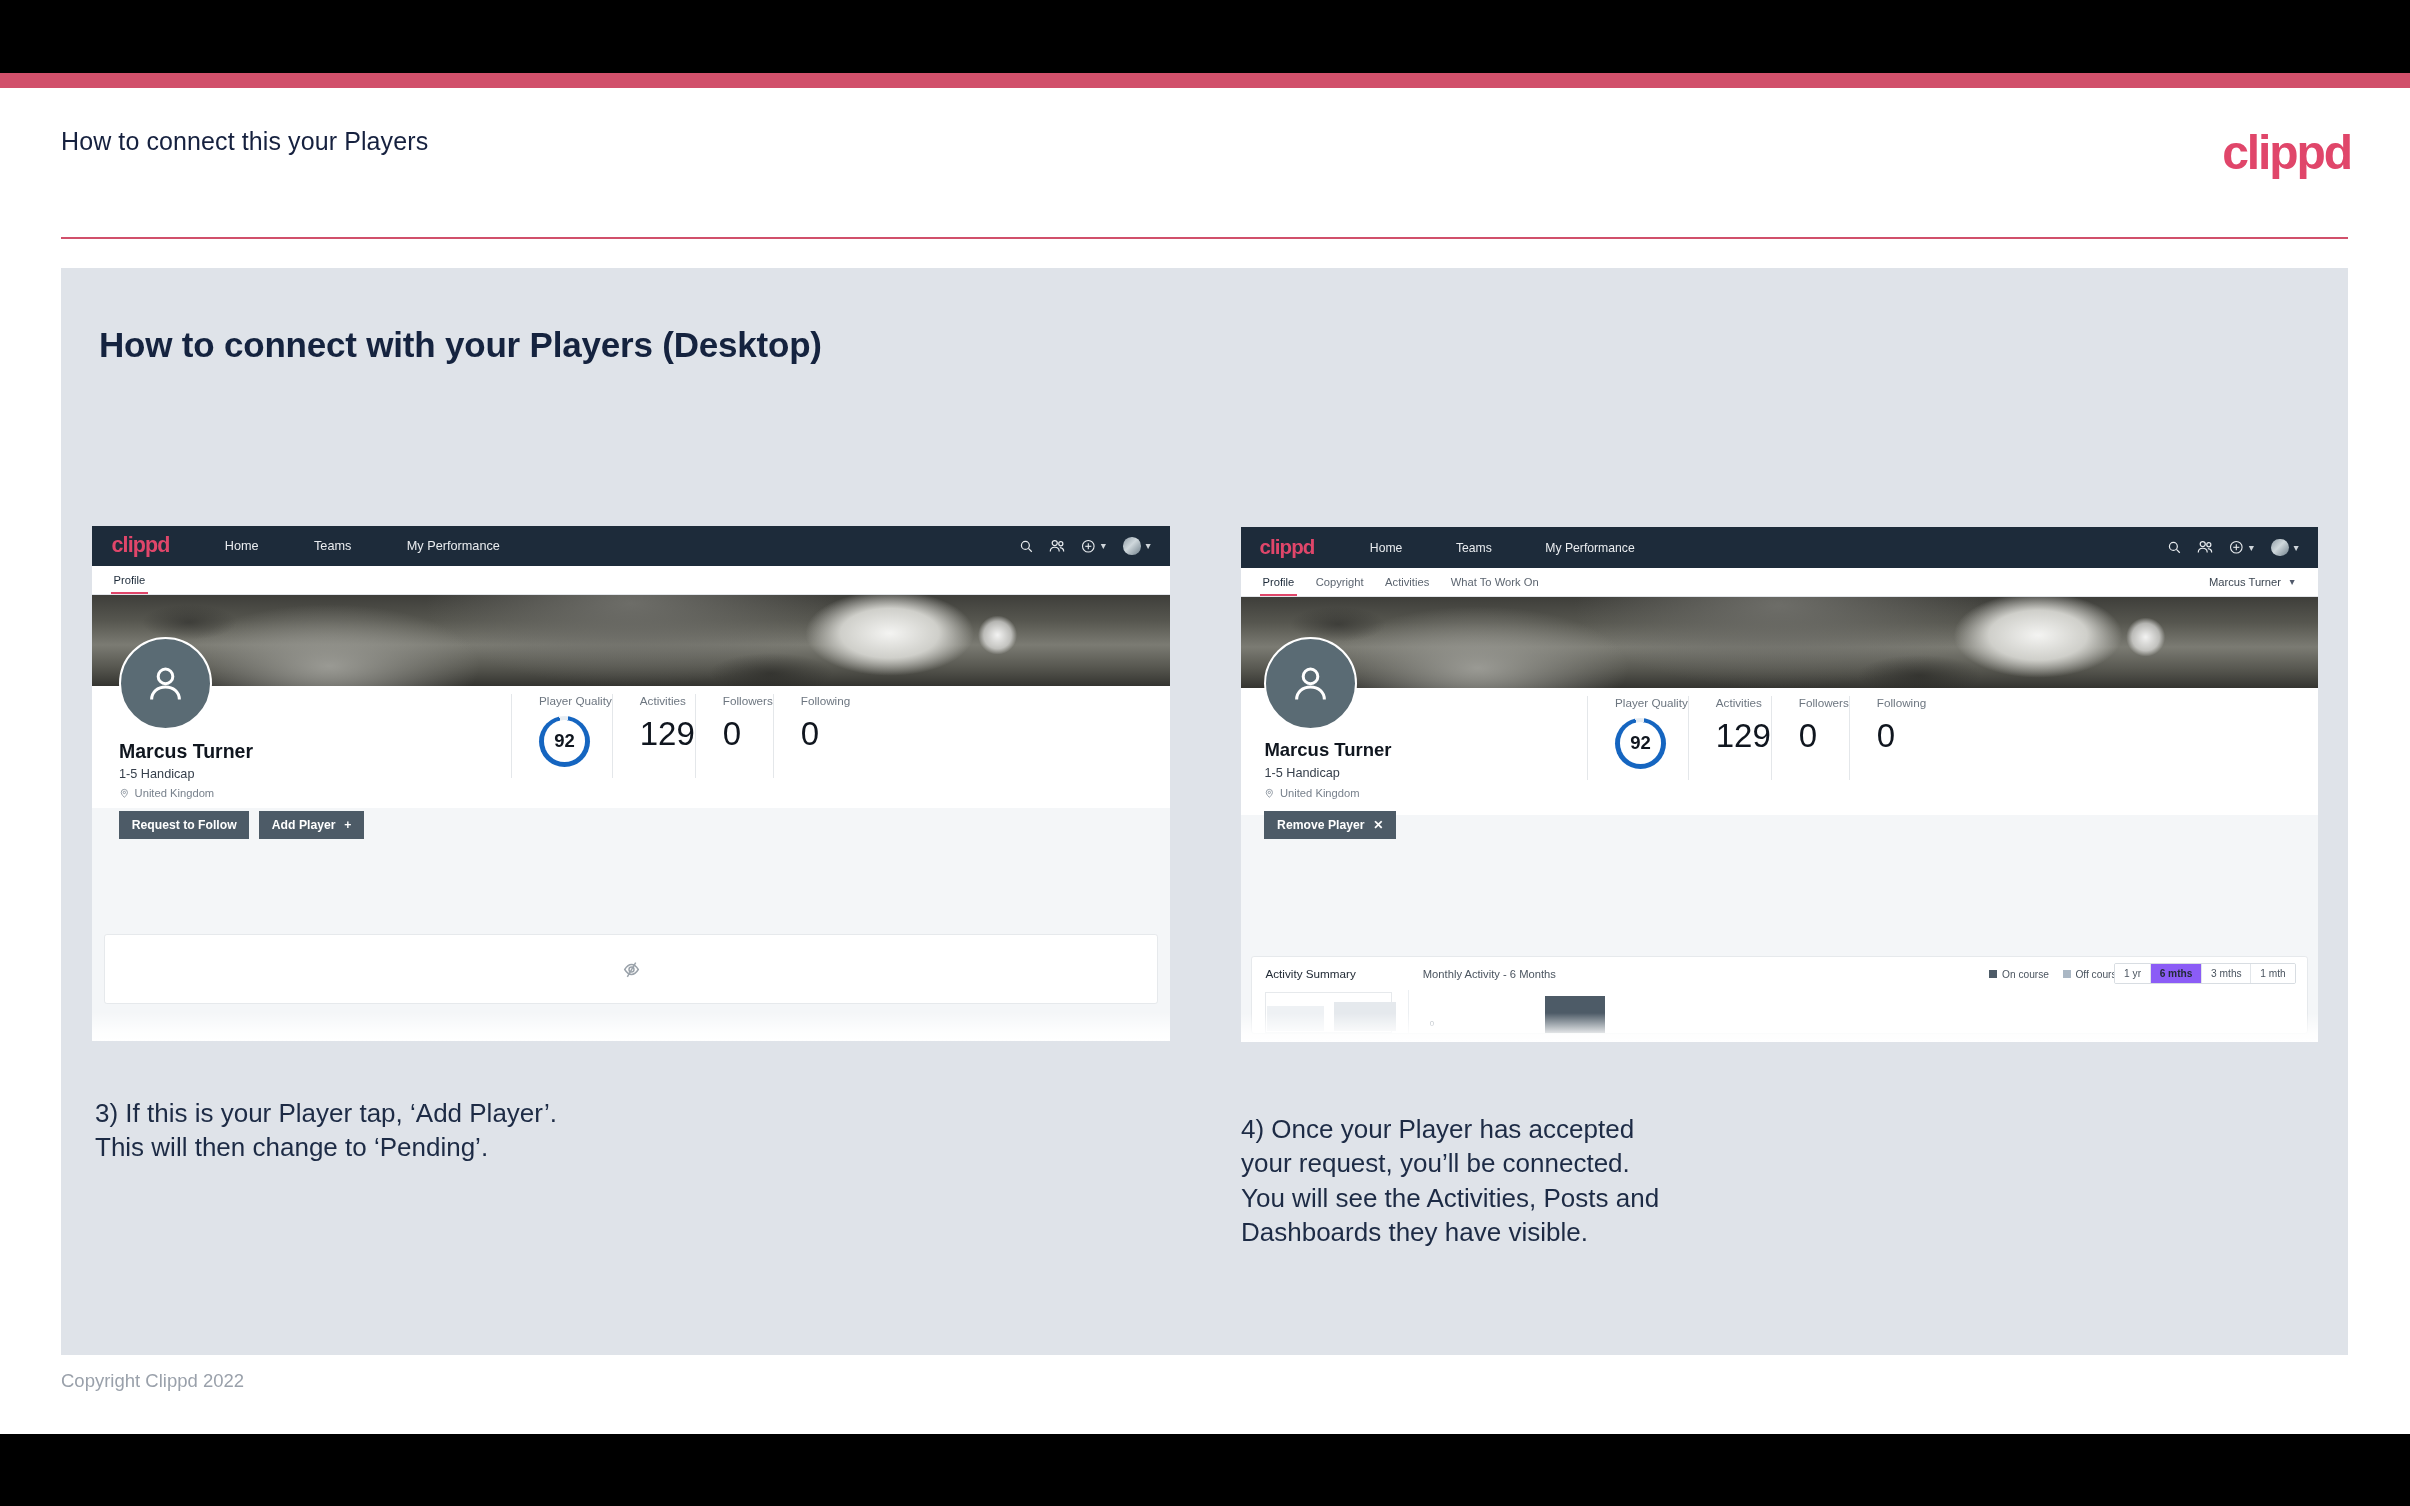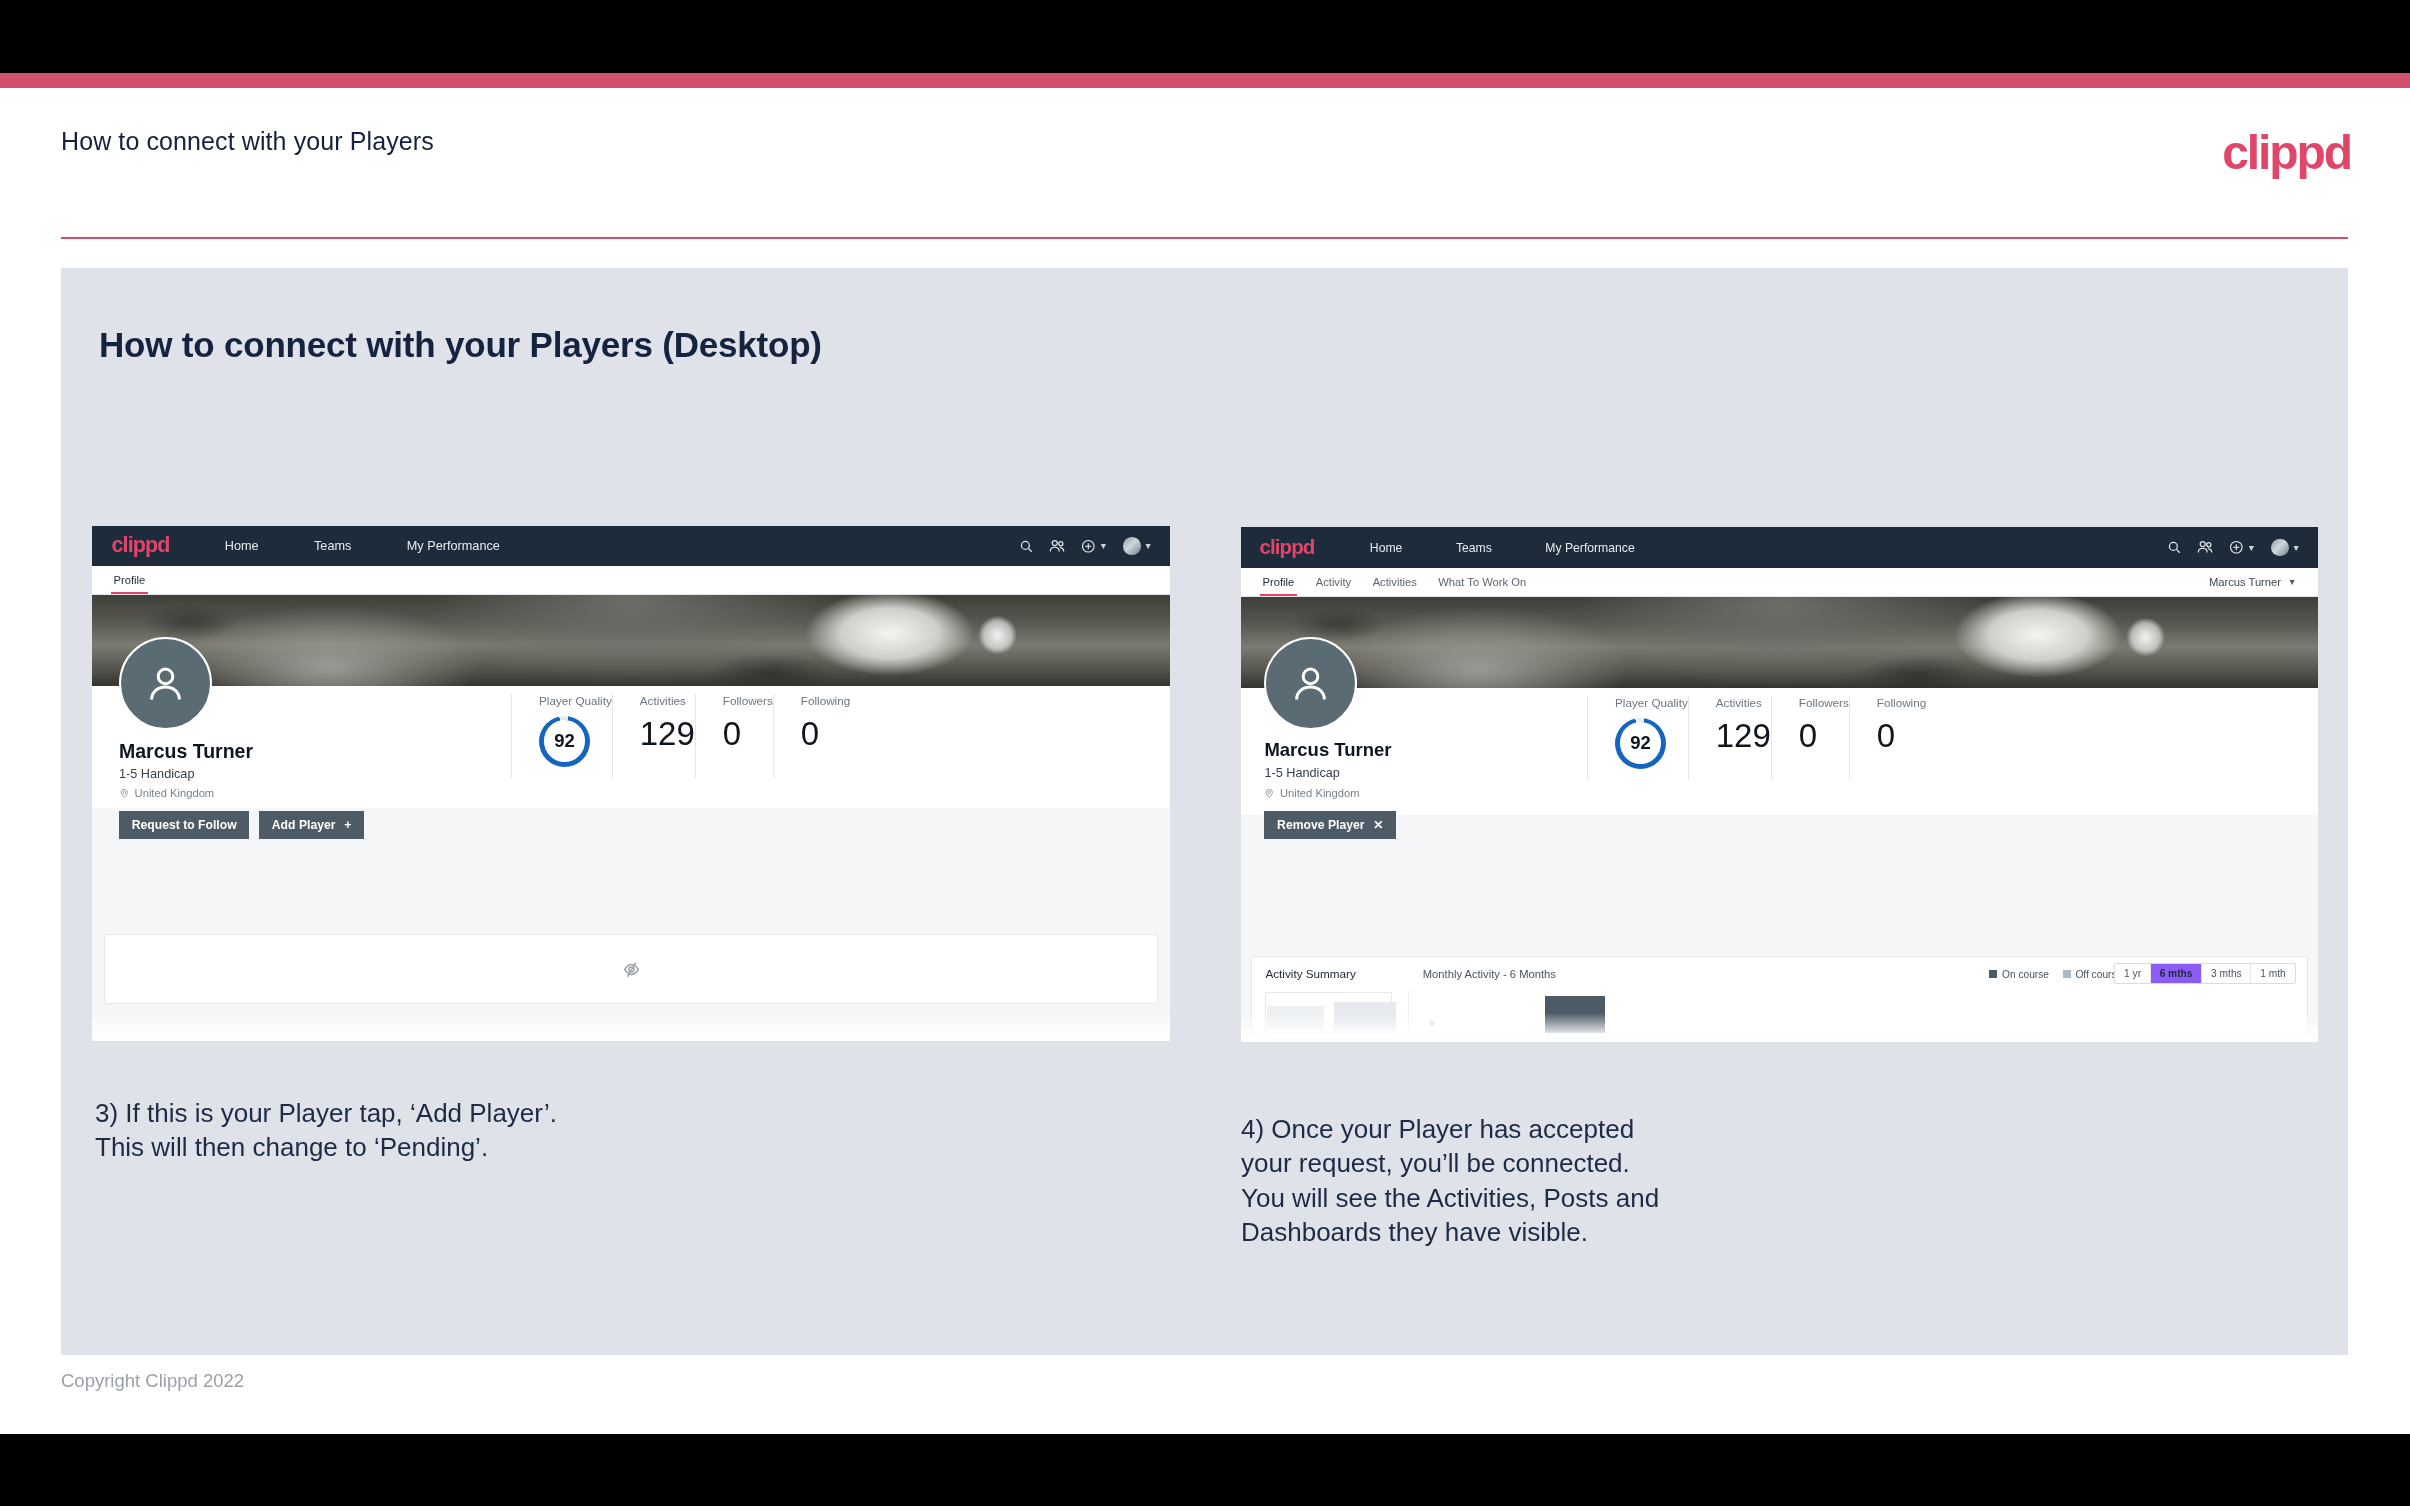--- a/index.html
+++ b/index.html
@@ -211,21 +211,21 @@
 <body>
 
 <div class="slide-frame">
 
   <div class="top-black"></div>
   <div class="top-pink"></div>
   <div class="bottom-black"></div>
 
   <div class="page"></div>
 
-  <div class="hdr-title">How to connect with your Players</div>
+  <div class="hdr-title">How to connect this your Players</div>
   <div class="hdr-logo">clippd</div>
   <div class="hdr-rule"></div>
 
   <div class="panel"></div>
   <div class="panel-title">How to connect with your Players (Desktop)</div>
 
   <div class="shot shot-left">
     <div class="shot-left-bg"></div>
 
     <div class="navbar nav-h-l">
@@ -368,21 +368,21 @@
         </span>
         <span class="nav-ico">
           <span class="avatar-nav"></span>
           <span class="chev">▼</span>
         </span>
       </div>
     </div>
 
     <div class="tabrow">
       <span class="tab active">Profile</span>
-      <span class="tab">Activity</span>
+      <span class="tab">Copyright</span>
       <span class="tab">Activities</span>
       <span class="tab">What To Work On</span>
       <span class="tab-user">
         <span>Marcus Turner</span>
         <span class="chev" style="color:#50596a">▼</span>
       </span>
     </div>
 
     <div class="hero hero-r"></div>
 

